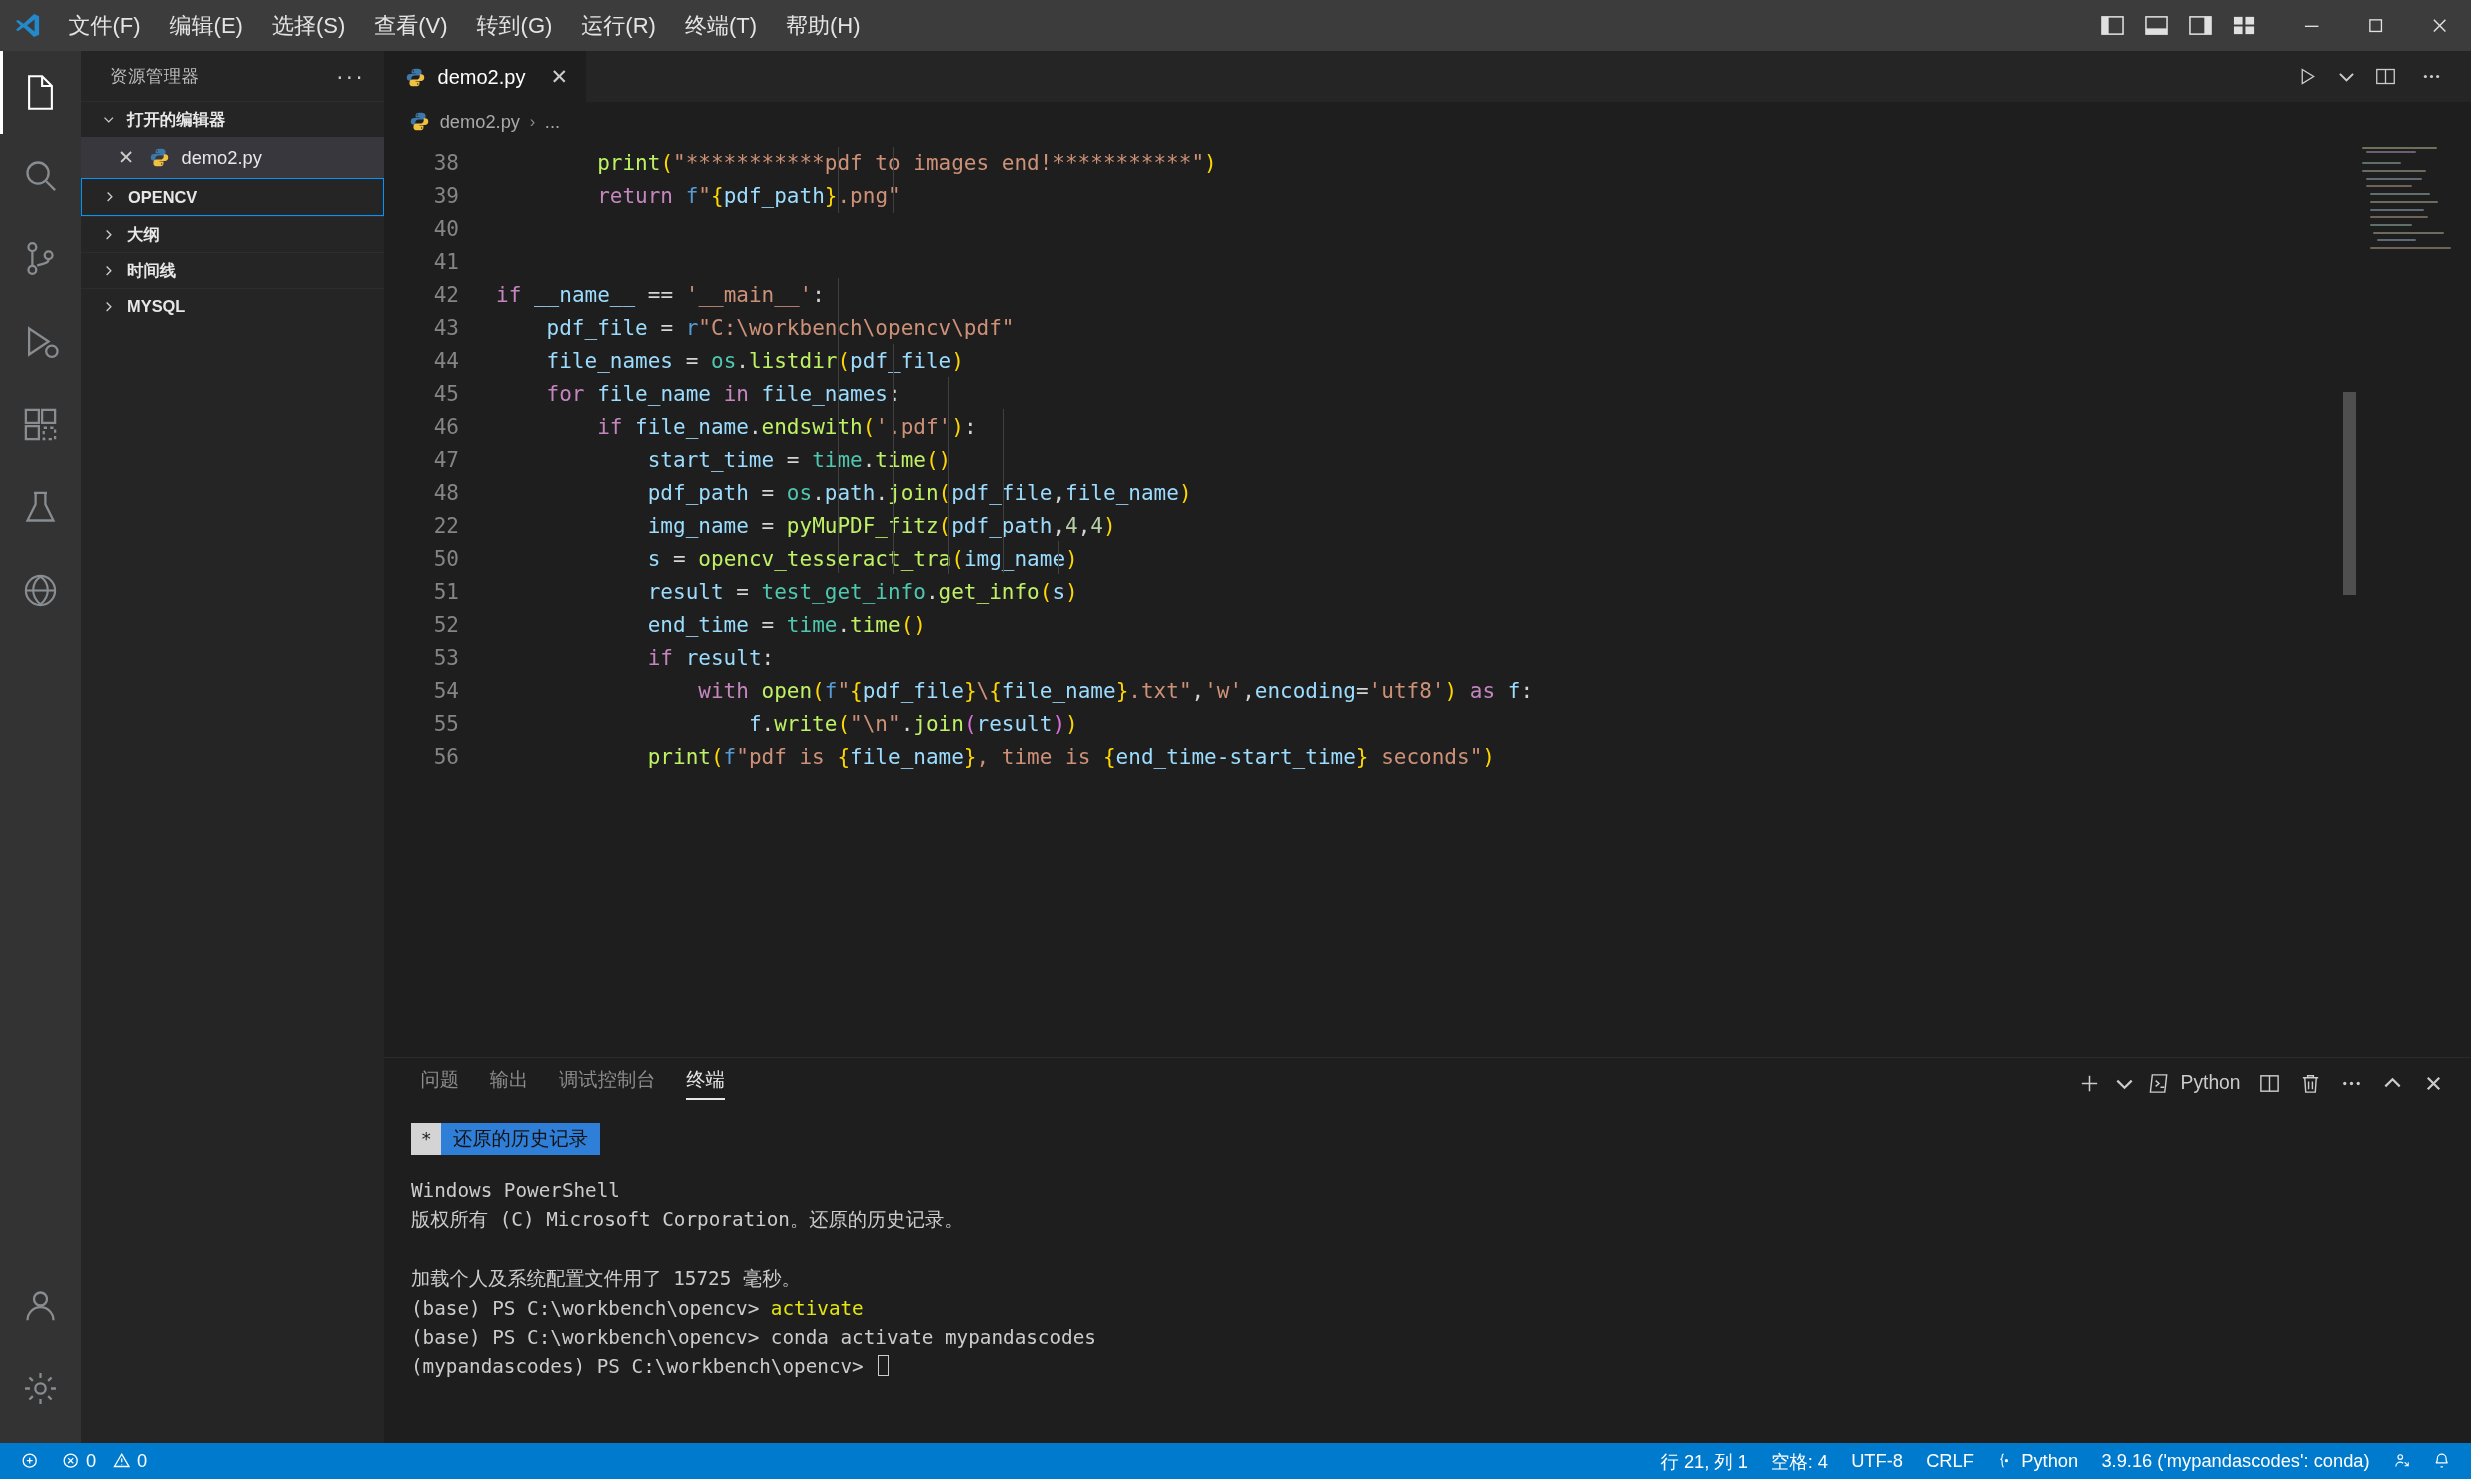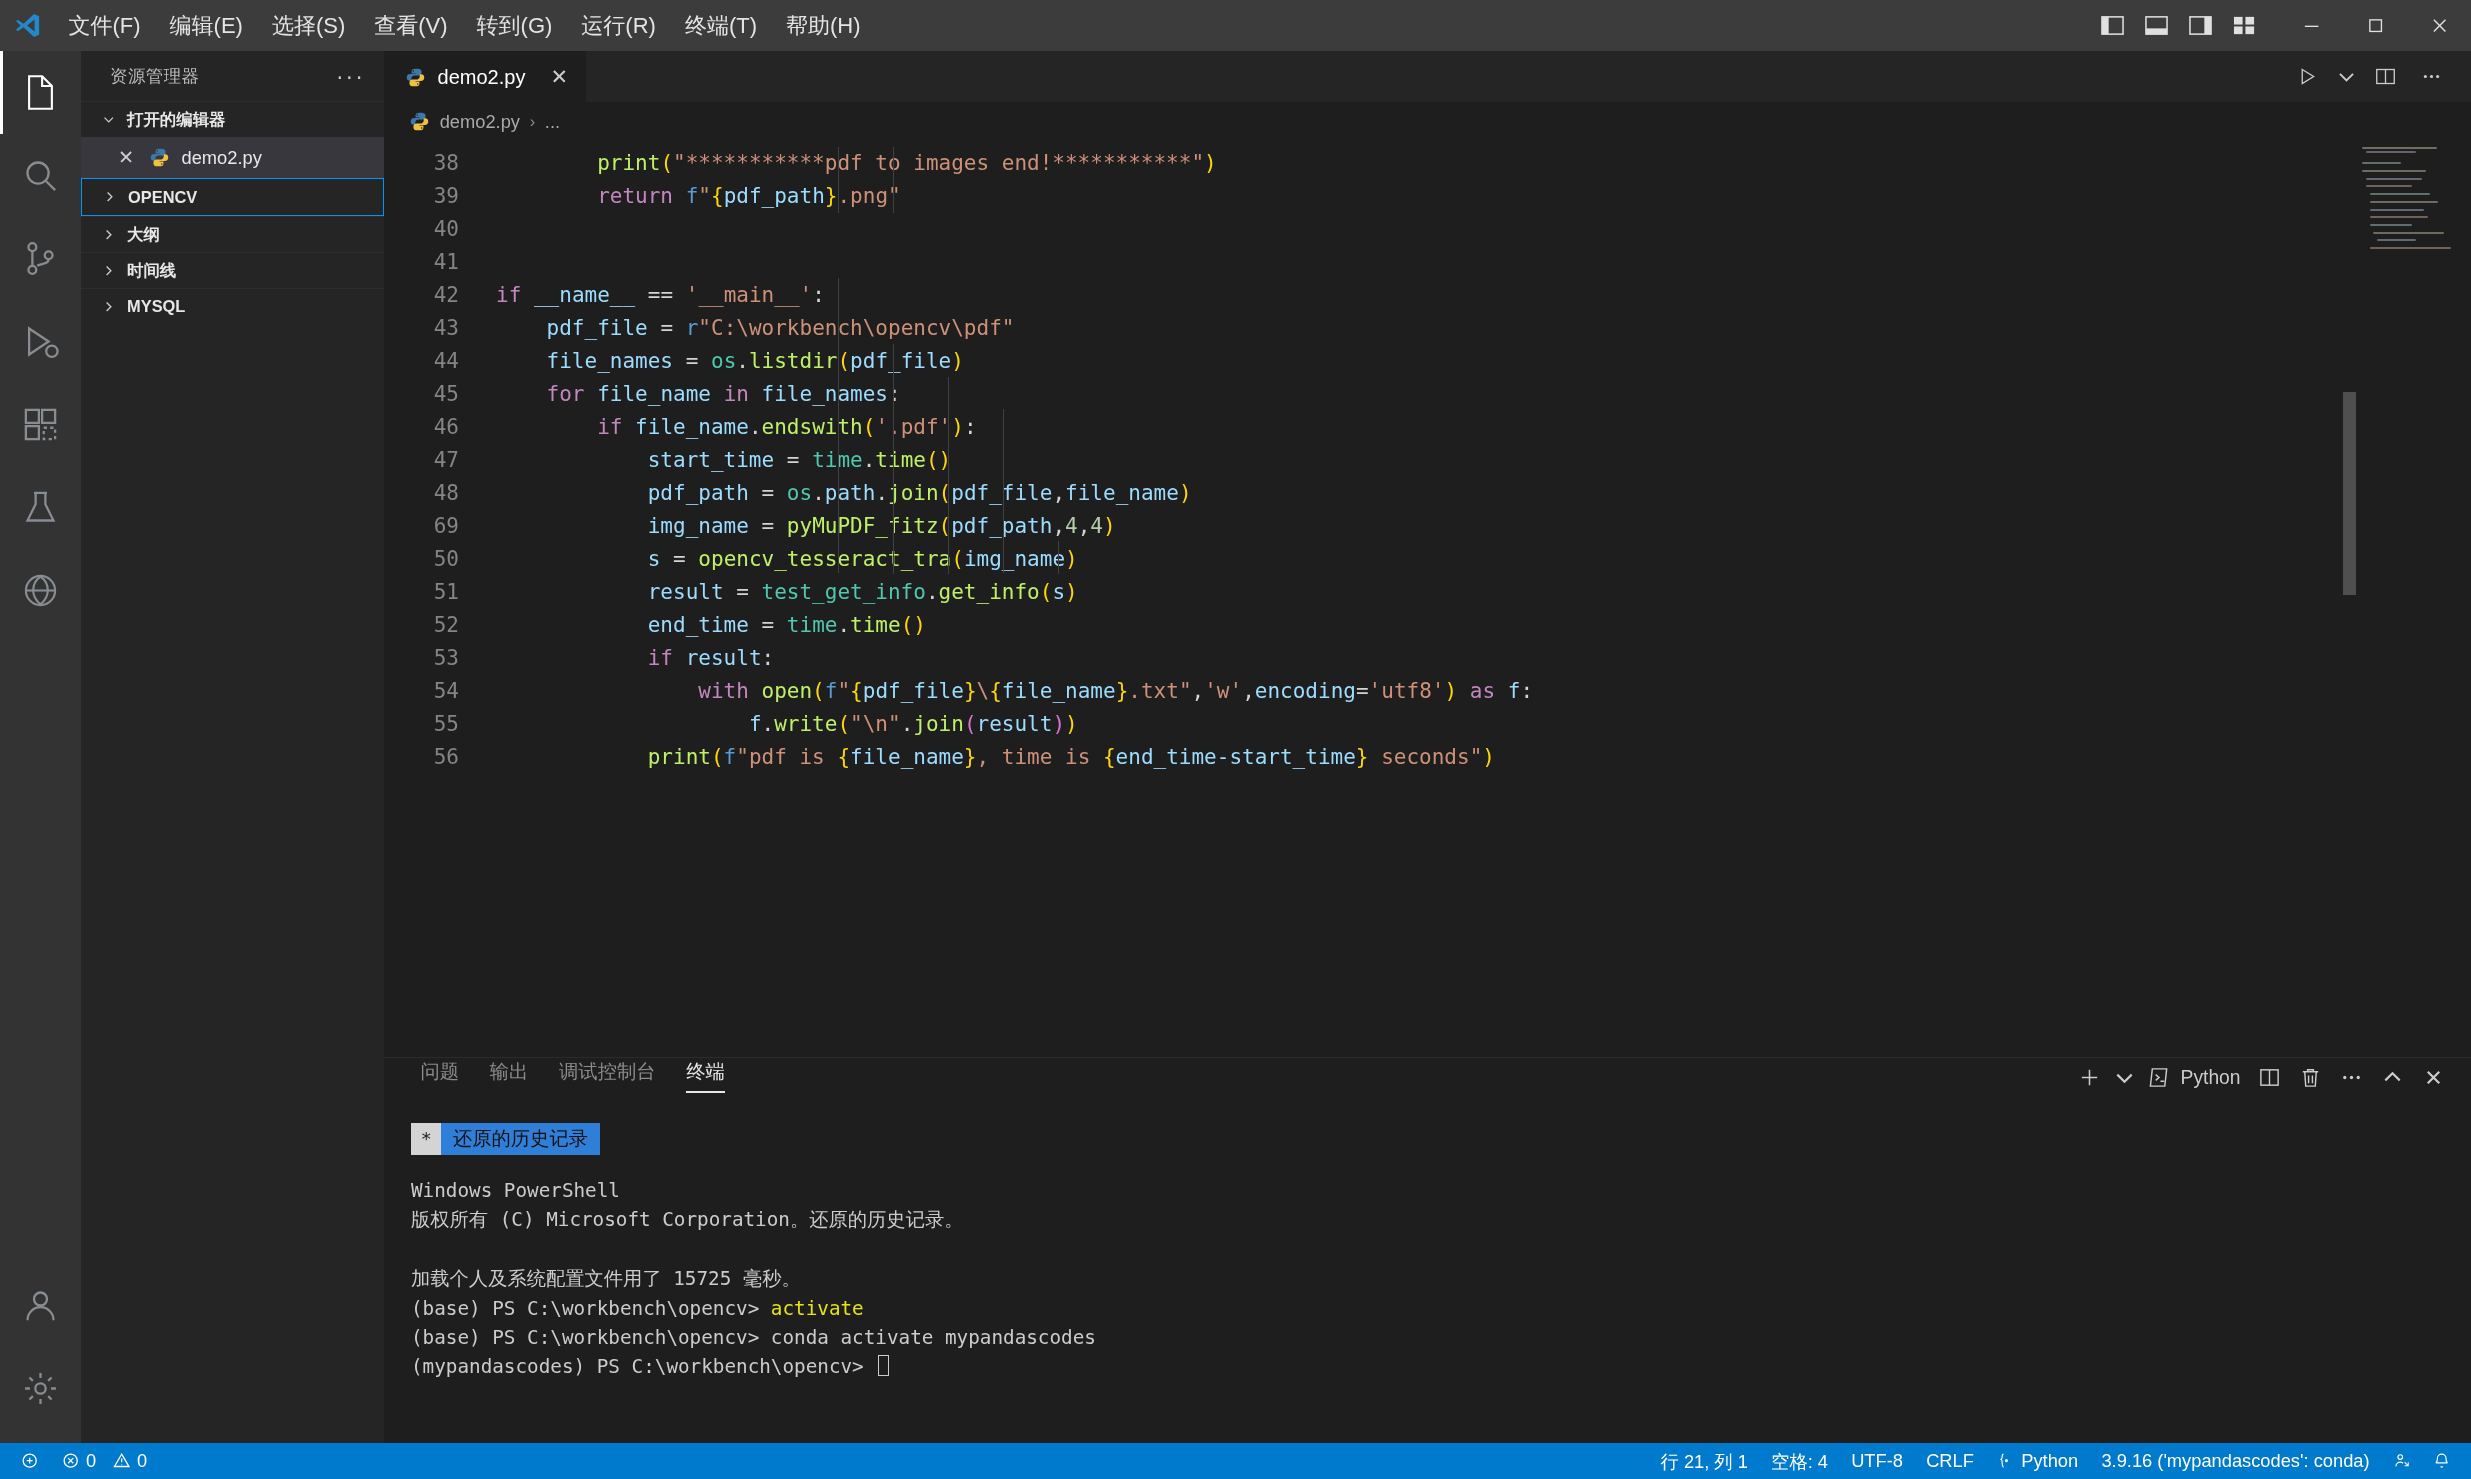--- a/index.html
+++ b/index.html
@@ -132,21 +132,21 @@
   
   .minimap { width: 116px; flex: 0 0 116px; position: relative; background: #1e1e1e; }
   .mm-line { position: absolute; height: 1.9px; border-radius: 1px; }
 
   
   .v-scroll { position: absolute; right: 0; top: 0; width: 13.5px; height: 100%; }
   .v-thumb { position: absolute; right: 0; width: 13.5px; background: #4f4f4f; }
 
   
   .panel { height: 386px; flex: 0 0 386px; background: #1e1e1e; display: flex; flex-direction: column; border-top: 1px solid #2b2b2b; }
-  .panel-head { height: 50px; display: flex; align-items: flex-start; padding-left: 21px; }
+  .panel-head { height: 50px; display: flex; align-items: center; padding-left: 21px; }
   .p-tabs { display: flex; align-items: flex-end; gap: 0; }
   .p-tab {
     font-size: 19.3px; color: #8c8c8c; padding: 0 15.4px 7.7px 15.4px; position: relative;
   }
   .p-tab.active { color: #e7e7e7; }
   .p-tab.active::after {
     content: ''; position: absolute; left: 15.4px; right: 15.4px; bottom: 0; height: 1.9px; background: #e7e7e7;
   }
   .p-actions { margin-left: auto; display: flex; align-items: center; gap: 1.9px; padding-right: 19.3px; color: #cccccc; }
   .p-act { width: 39px; height: 39px; display: flex; align-items: center; justify-content: center; }
@@ -433,21 +433,21 @@
 <span class="ln">39</span><span class="op">        </span><span class="k">return</span><span class="op"> </span><span class="st"><span class="kw">f</span>"<span class="br">{</span><span class="va">pdf_path</span><span class="br">}</span>.png"</span>
 <span class="ln">40</span>
 <span class="ln">41</span>
 <span class="ln">42</span><span class="k">if</span><span class="op"> </span><span class="va">__name__</span><span class="op"> </span><span class="op">=</span><span class="op">=</span><span class="op"> </span><span class="st">'__main__'</span><span class="op">:</span>
 <span class="ln">43</span><span class="op">    </span><span class="va">pdf_file</span><span class="op"> </span><span class="op">=</span><span class="op"> </span><span class="kw">r</span><span class="st">"C:\workbench\opencv\pdf"</span>
 <span class="ln">44</span><span class="op">    </span><span class="va">file_names</span><span class="op"> </span><span class="op">=</span><span class="op"> </span><span class="cl">os</span><span class="op">.</span><span class="fn">listdir</span><span class="br">(</span><span class="va">pdf_file</span><span class="br">)</span>
 <span class="ln">45</span><span class="op">    </span><span class="k">for</span><span class="op"> </span><span class="va">file_name</span><span class="op"> </span><span class="k">in</span><span class="op"> </span><span class="va">file_names</span><span class="op">:</span>
 <span class="ln">46</span><span class="op">        </span><span class="k">if</span><span class="op"> </span><span class="va">file_name</span><span class="op">.</span><span class="fn">endswith</span><span class="br">(</span><span class="st">'.pdf'</span><span class="br">)</span><span class="op">:</span>
 <span class="ln">47</span><span class="op">            </span><span class="va">start_time</span><span class="op"> </span><span class="op">=</span><span class="op"> </span><span class="cl">time</span><span class="op">.</span><span class="fn">time</span><span class="br">(</span><span class="br">)</span>
 <span class="ln">48</span><span class="op">            </span><span class="va">pdf_path</span><span class="op"> </span><span class="op">=</span><span class="op"> </span><span class="cl">os</span><span class="op">.</span><span class="va">path</span><span class="op">.</span><span class="fn">join</span><span class="br">(</span><span class="va">pdf_file</span><span class="op">,</span><span class="va">file_name</span><span class="br">)</span>
-<span class="ln">69</span><span class="op">            </span><span class="va">img_name</span><span class="op"> </span><span class="op">=</span><span class="op"> </span><span class="fn">pyMuPDF_fitz</span><span class="br">(</span><span class="va">pdf_path</span><span class="op">,</span><span class="nu">4</span><span class="op">,</span><span class="nu">4</span><span class="br">)</span>
+<span class="ln">22</span><span class="op">            </span><span class="va">img_name</span><span class="op"> </span><span class="op">=</span><span class="op"> </span><span class="fn">pyMuPDF_fitz</span><span class="br">(</span><span class="va">pdf_path</span><span class="op">,</span><span class="nu">4</span><span class="op">,</span><span class="nu">4</span><span class="br">)</span>
 <span class="ln">50</span><span class="op">            </span><span class="va">s</span><span class="op"> </span><span class="op">=</span><span class="op"> </span><span class="fn">opencv_tesseract_tra</span><span class="br">(</span><span class="va">img_name</span><span class="br">)</span>
 <span class="ln">51</span><span class="op">            </span><span class="va">result</span><span class="op"> </span><span class="op">=</span><span class="op"> </span><span class="cl">test_get_info</span><span class="op">.</span><span class="fn">get_info</span><span class="br">(</span><span class="va">s</span><span class="br">)</span>
 <span class="ln">52</span><span class="op">            </span><span class="va">end_time</span><span class="op"> </span><span class="op">=</span><span class="op"> </span><span class="cl">time</span><span class="op">.</span><span class="fn">time</span><span class="br">(</span><span class="br">)</span>
 <span class="ln">53</span><span class="op">            </span><span class="k">if</span><span class="op"> </span><span class="va">result</span><span class="op">:</span>
 <span class="ln">54</span><span class="op">                </span><span class="k">with</span><span class="op"> </span><span class="fn">open</span><span class="br">(</span><span class="st"><span class="kw">f</span>"<span class="br">{</span><span class="va">pdf_file</span><span class="br">}</span>\<span class="br">{</span><span class="va">file_name</span><span class="br">}</span>.txt"</span><span class="op">,</span><span class="st">'w'</span><span class="op">,</span><span class="va">encoding</span><span class="op">=</span><span class="st">'utf8'</span><span class="br">)</span><span class="op"> </span><span class="k">as</span><span class="op"> </span><span class="va">f</span><span class="op">:</span>
 <span class="ln">55</span><span class="op">                    </span><span class="va">f</span><span class="op">.</span><span class="fn">write</span><span class="br">(</span><span class="st">"\n"</span><span class="op">.</span><span class="fn">join</span><span class="br2">(</span><span class="va">result</span><span class="br2">)</span><span class="br">)</span>
 <span class="ln">56</span><span class="op">            </span><span class="fn">print</span><span class="br">(</span><span class="st"><span class="kw">f</span>"pdf is <span class="br">{</span><span class="va">file_name</span><span class="br">}</span>, time is <span class="br">{</span><span class="va">end_time-start_time</span><span class="br">}</span> seconds"</span><span class="br">)</span></pre>
           <div class="indent-guide" style="left:454px; height:66px; top:5.8px;"></div>
           <div class="indent-guide" style="left:509px; height:66px; top:5.8px;"></div>
           <div class="indent-guide" style="left:454px; height:295px; top:137px;"></div>

